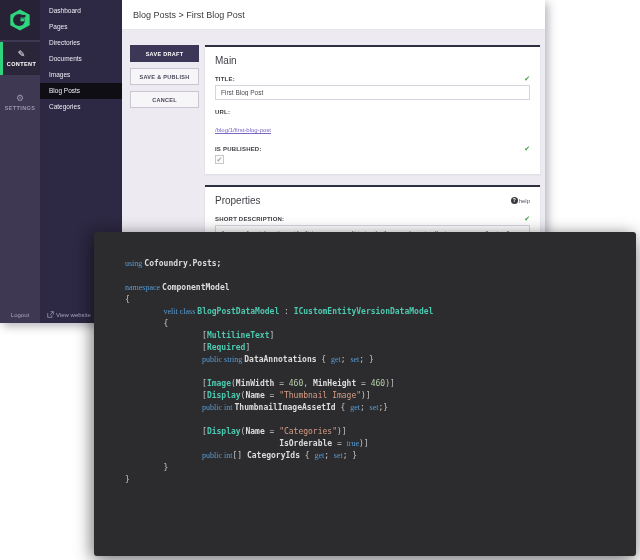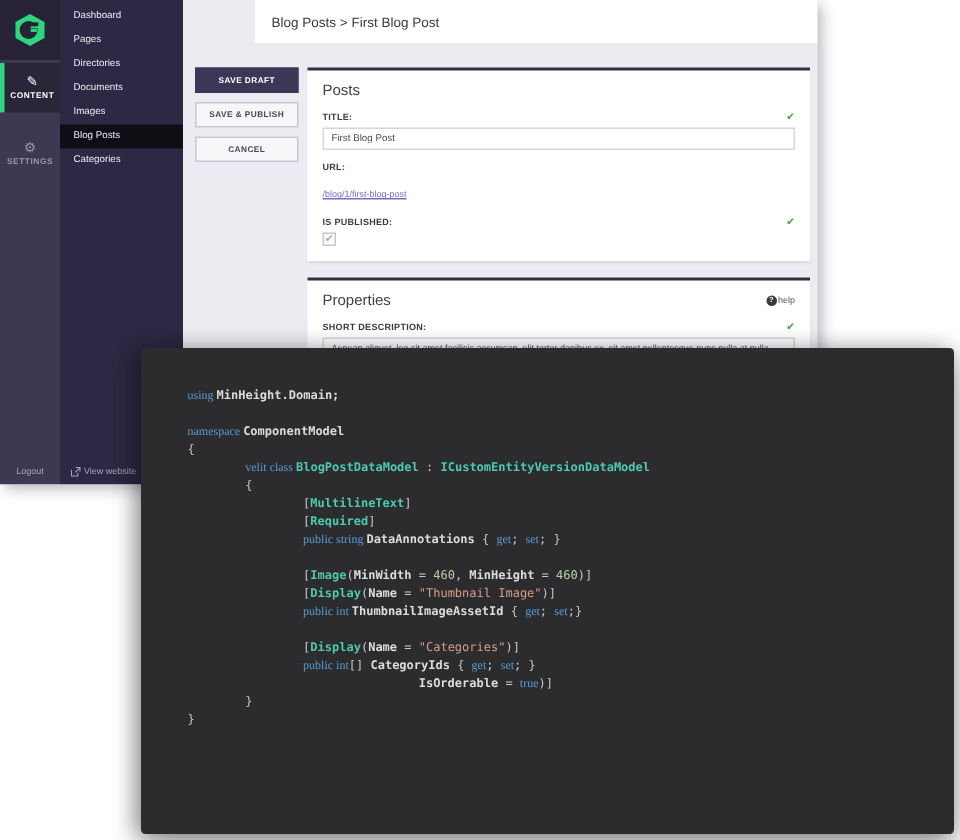--- a/index.html
+++ b/index.html
@@ -20,21 +20,21 @@
   .nav-section.settings { margin-top: 11px; }
   .logout { position: absolute; bottom: 5px; left: 0; width: 40px; text-align: center; font-size: 6px; color: #a9a2c0; cursor: pointer; }
 
   .menu-col { position: absolute; left: 40px; top: 0; width: 82px; height: 100%; background: #2d2843; padding-top: 3px; }
   .menu-item { height: 16px; line-height: 16px; padding-left: 9px; font-size: 6.5px; color: #efedf5; cursor: pointer; white-space: nowrap; }
   .menu-item.active { background: #0f0e15; }
   .view-website { position: absolute; bottom: 5px; left: 7px; font-size: 6px; color: #a9a2c0; cursor: pointer; display: flex; align-items: center; gap: 2px; white-space: nowrap; }
 
   
   .main-area { position: absolute; left: 122px; top: 0; right: 0; bottom: 0; }
-  .breadcrumb-bar { height: 30px; background: #ffffff; border-bottom: 1px solid #e6e4ea; display: flex; align-items: center; padding-left: 11px; font-size: 9px; color: #3b3b40; margin-left: 48px; }
+  .breadcrumb-bar { height: 30px; background: #ffffff; border-bottom: 1px solid #e6e4ea; display: flex; align-items: center; padding-left: 11px; font-size: 9px; color: #3b3b40; }
   .content { position: absolute; top: 30px; left: 0; right: 0; bottom: 0; background: #edebf1; }
 
   .actions { position: absolute; left: 8px; top: 15px; width: 69px; }
   .btn { width: 100%; height: 17px; margin-bottom: 6px; font-size: 5.5px; font-weight: bold; letter-spacing: .3px;
     display: flex; align-items: center; justify-content: center; border: 1px solid #cac6d2; background: #f6f5f8; color: #4a4458; cursor: pointer; }
   .btn.primary { background: #3d3757; border-color: #3d3757; color: #ffffff; }
 
   .panels { position: absolute; left: 83px; top: 15px; width: 335px; }
   .panel { background: #ffffff; border-top: 2px solid #2c3040; box-shadow: 0 1px 2px rgba(0,0,0,.08); margin-bottom: 11px; padding: 8px 10px 10px 10px; }
   .panel-title { font-size: 10px; font-weight: 400; color: #3f3f46; }
@@ -114,21 +114,21 @@
       <div class="actions">
         <div class="btn primary">SAVE DRAFT</div>
         <div class="btn">SAVE &amp; PUBLISH</div>
         <div class="btn">CANCEL</div>
       </div>
 
       <div class="panels">
 
         <div class="panel">
           <div class="panel-head">
-            <div class="panel-title">Posts</div>
+            <div class="panel-title">Main</div>
           </div>
           <div class="label-row">
             <span class="field-label">TITLE:</span>
             <span class="check">✔</span>
           </div>
           <input class="text" type="text" value="First Blog Post" style="">
           <div class="label-row">
             <span class="field-label">URL:</span>
           </div>
           <span class="link">/blog/1/first-blog-post</span>
@@ -154,33 +154,33 @@
           <textarea class="ta" style="">Aenean aliquet, leo sit amet facilisis accumsan, elit tortor dapibus ex, sit amet pellentesque nunc nulla at nulla. Phasellus ac velit</textarea>
         </div>
 
       </div>
     </div>
   </div>
 </div>
 
 <div class="code-panel">
   <div class="code-editor">
-      <div class="code-line"><span class="tok-k">using </span><span class="tok-i">MinHeight.Domain;</span></div>
+      <div class="code-line"><span class="tok-k">using </span><span class="tok-i">Cofoundry.Posts;</span></div>
       <div class="code-line">&nbsp;</div>
       <div class="code-line"><span class="tok-k">namespace </span><span class="tok-i">ComponentModel</span></div>
       <div class="code-line"><span class="tok-p">{</span></div>
       <div class="code-line"><span class="tok-p">        </span><span class="tok-k">velit class </span><span class="tok-t">BlogPostDataModel</span><span class="tok-p"> : </span><span class="tok-t">ICustomEntityVersionDataModel</span></div>
       <div class="code-line"><span class="tok-p">        {</span></div>
       <div class="code-line"><span class="tok-p">                [</span><span class="tok-t">MultilineText</span><span class="tok-p">]</span></div>
       <div class="code-line"><span class="tok-p">                [</span><span class="tok-t">Required</span><span class="tok-p">]</span></div>
       <div class="code-line"><span class="tok-p">                </span><span class="tok-k">public string </span><span class="tok-i">DataAnnotations</span><span class="tok-p"> { </span><span class="tok-k">get</span><span class="tok-p">; </span><span class="tok-k">set</span><span class="tok-p">; }</span></div>
       <div class="code-line">&nbsp;</div>
       <div class="code-line"><span class="tok-p">                [</span><span class="tok-t">Image</span><span class="tok-p">(</span><span class="tok-i">MinWidth</span><span class="tok-p"> = </span><span class="tok-n">460</span><span class="tok-p">, </span><span class="tok-i">MinHeight</span><span class="tok-p"> = </span><span class="tok-n">460</span><span class="tok-p">)]</span></div>
       <div class="code-line"><span class="tok-p">                [</span><span class="tok-t">Display</span><span class="tok-p">(</span><span class="tok-i">Name</span><span class="tok-p"> = </span><span class="tok-s">"Thumbnail Image"</span><span class="tok-p">)]</span></div>
       <div class="code-line"><span class="tok-p">                </span><span class="tok-k">public int </span><span class="tok-i">ThumbnailImageAssetId</span><span class="tok-p"> { </span><span class="tok-k">get</span><span class="tok-p">; </span><span class="tok-k">set</span><span class="tok-p">;}</span></div>
       <div class="code-line">&nbsp;</div>
       <div class="code-line"><span class="tok-p">                [</span><span class="tok-t">Display</span><span class="tok-p">(</span><span class="tok-i">Name</span><span class="tok-p"> = </span><span class="tok-s">"Categories"</span><span class="tok-p">)]</span></div>
+      <div class="code-line"><span class="tok-p">                                </span><span class="tok-i">IsOrderable</span><span class="tok-p"> = </span><span class="tok-k">true</span><span class="tok-p">)]</span></div>
       <div class="code-line"><span class="tok-p">                </span><span class="tok-k">public int</span><span class="tok-p">[] </span><span class="tok-i">CategoryIds</span><span class="tok-p"> { </span><span class="tok-k">get</span><span class="tok-p">; </span><span class="tok-k">set</span><span class="tok-p">; }</span></div>
-      <div class="code-line"><span class="tok-p">                                </span><span class="tok-i">IsOrderable</span><span class="tok-p"> = </span><span class="tok-k">true</span><span class="tok-p">)]</span></div>
       <div class="code-line"><span class="tok-p">        }</span></div>
       <div class="code-line"><span class="tok-p">}</span></div>
     </div>
 </div>
 
 </body></html>

